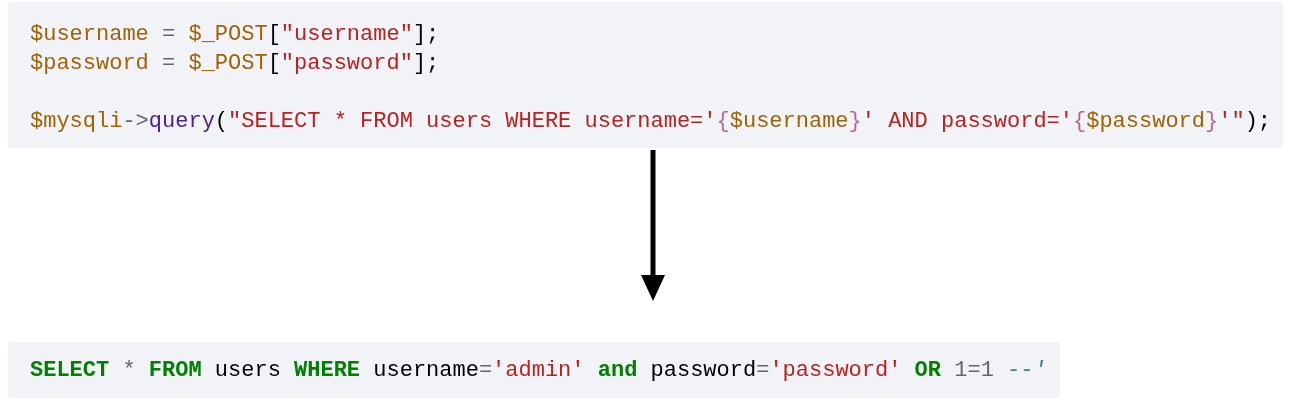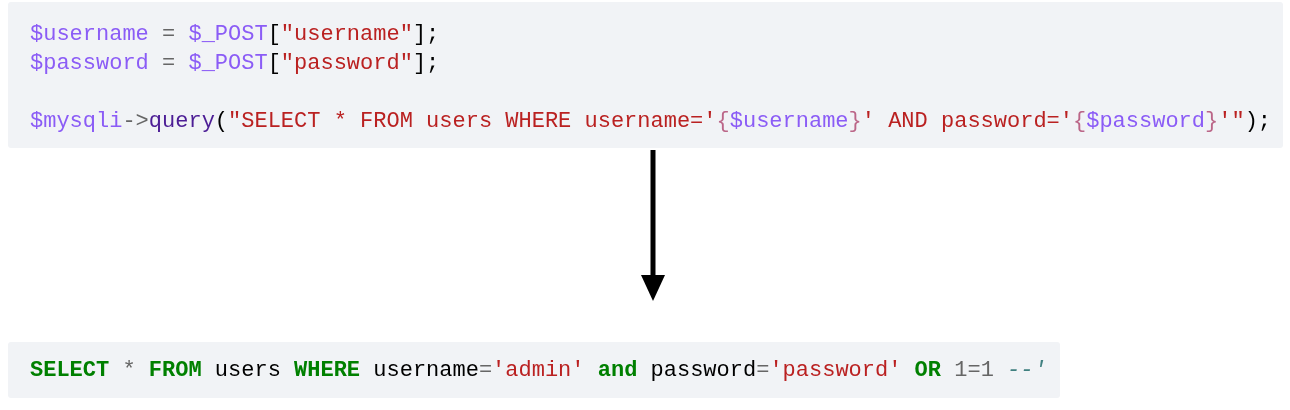--- a/index.html
+++ b/index.html
@@ -30,21 +30,21 @@
     width: 1052px;
     height: 56px;
     padding: 14px 0 0 22px;
   }
   .code-line {
     white-space: pre;
     min-height: 29px;
   }
 
   
-  .tok-var     { color: #8b5cf6; }
+  .tok-var     { color: #a16207; }
   .tok-op      { color: #666666; }
   .tok-str     { color: #BA2121; }
   .tok-interp  { color: #BB6688; }
   .tok-func    { color: #4c1d95; }
   .tok-kw      { color: #008000; font-weight: bold; }
   .tok-num     { color: #666666; }
   .tok-comment { color: #408080; font-style: italic; }
   .tok-plain   { color: #000000; }
 
   .arrow-wrap {

